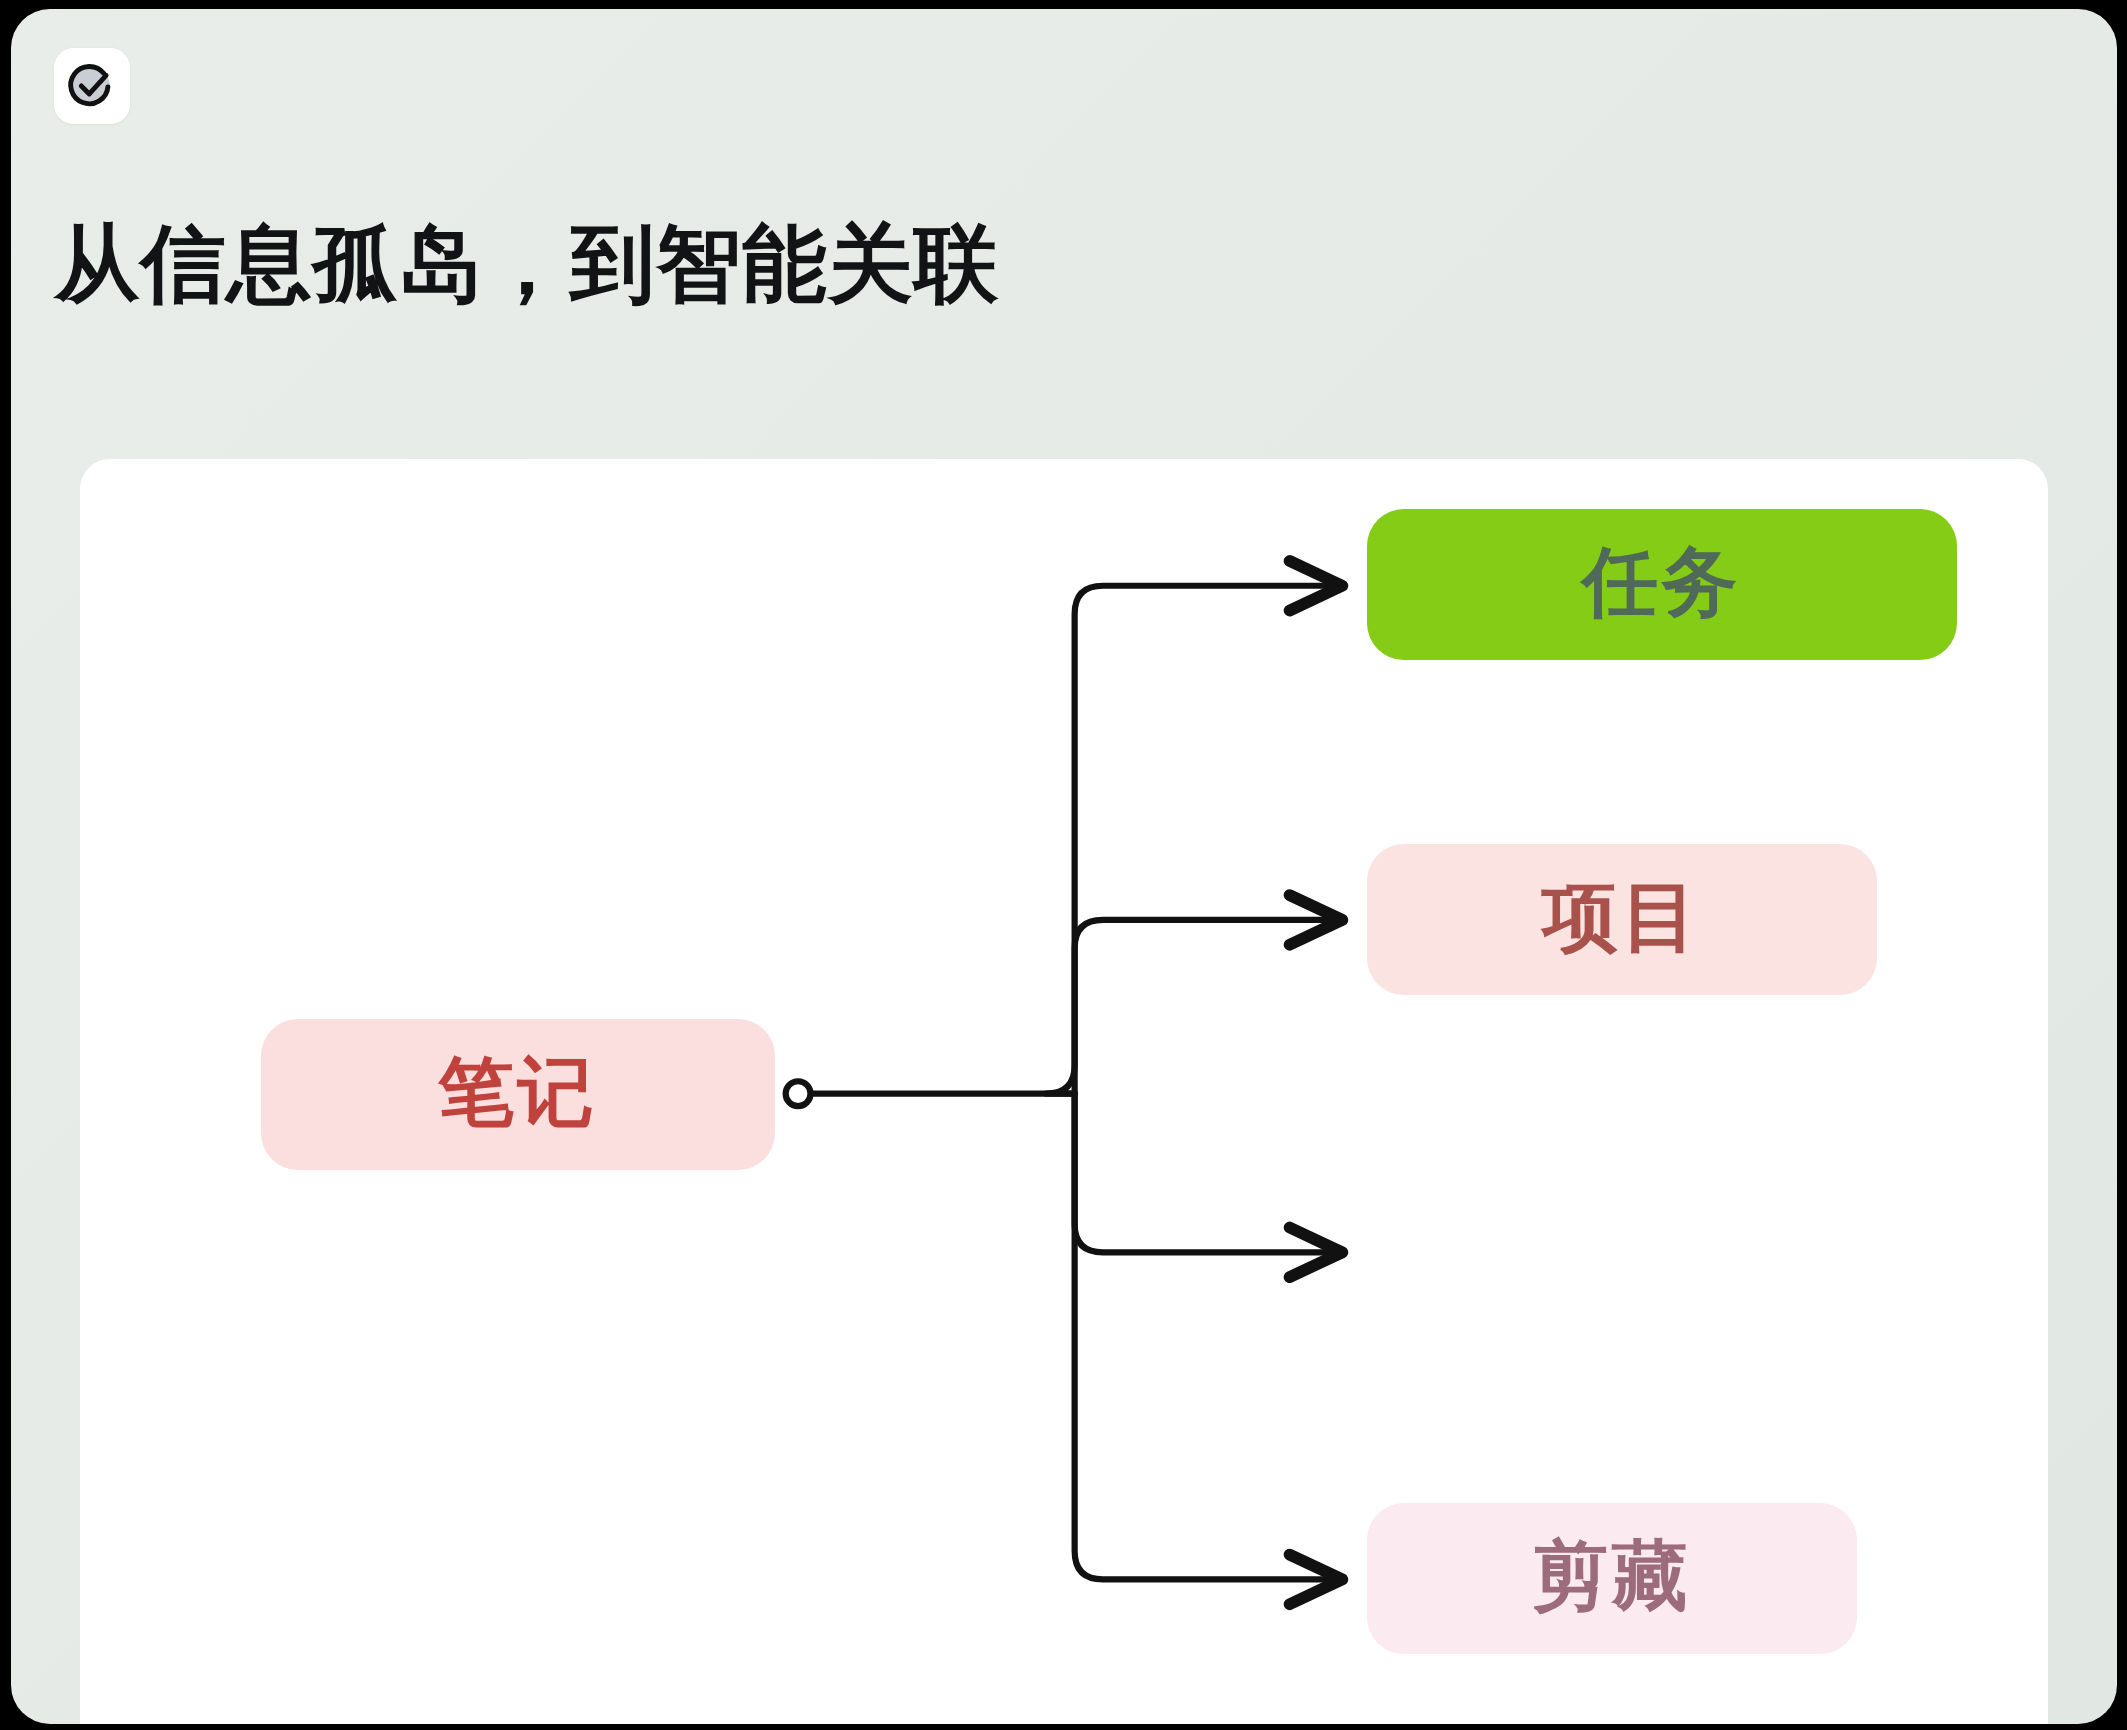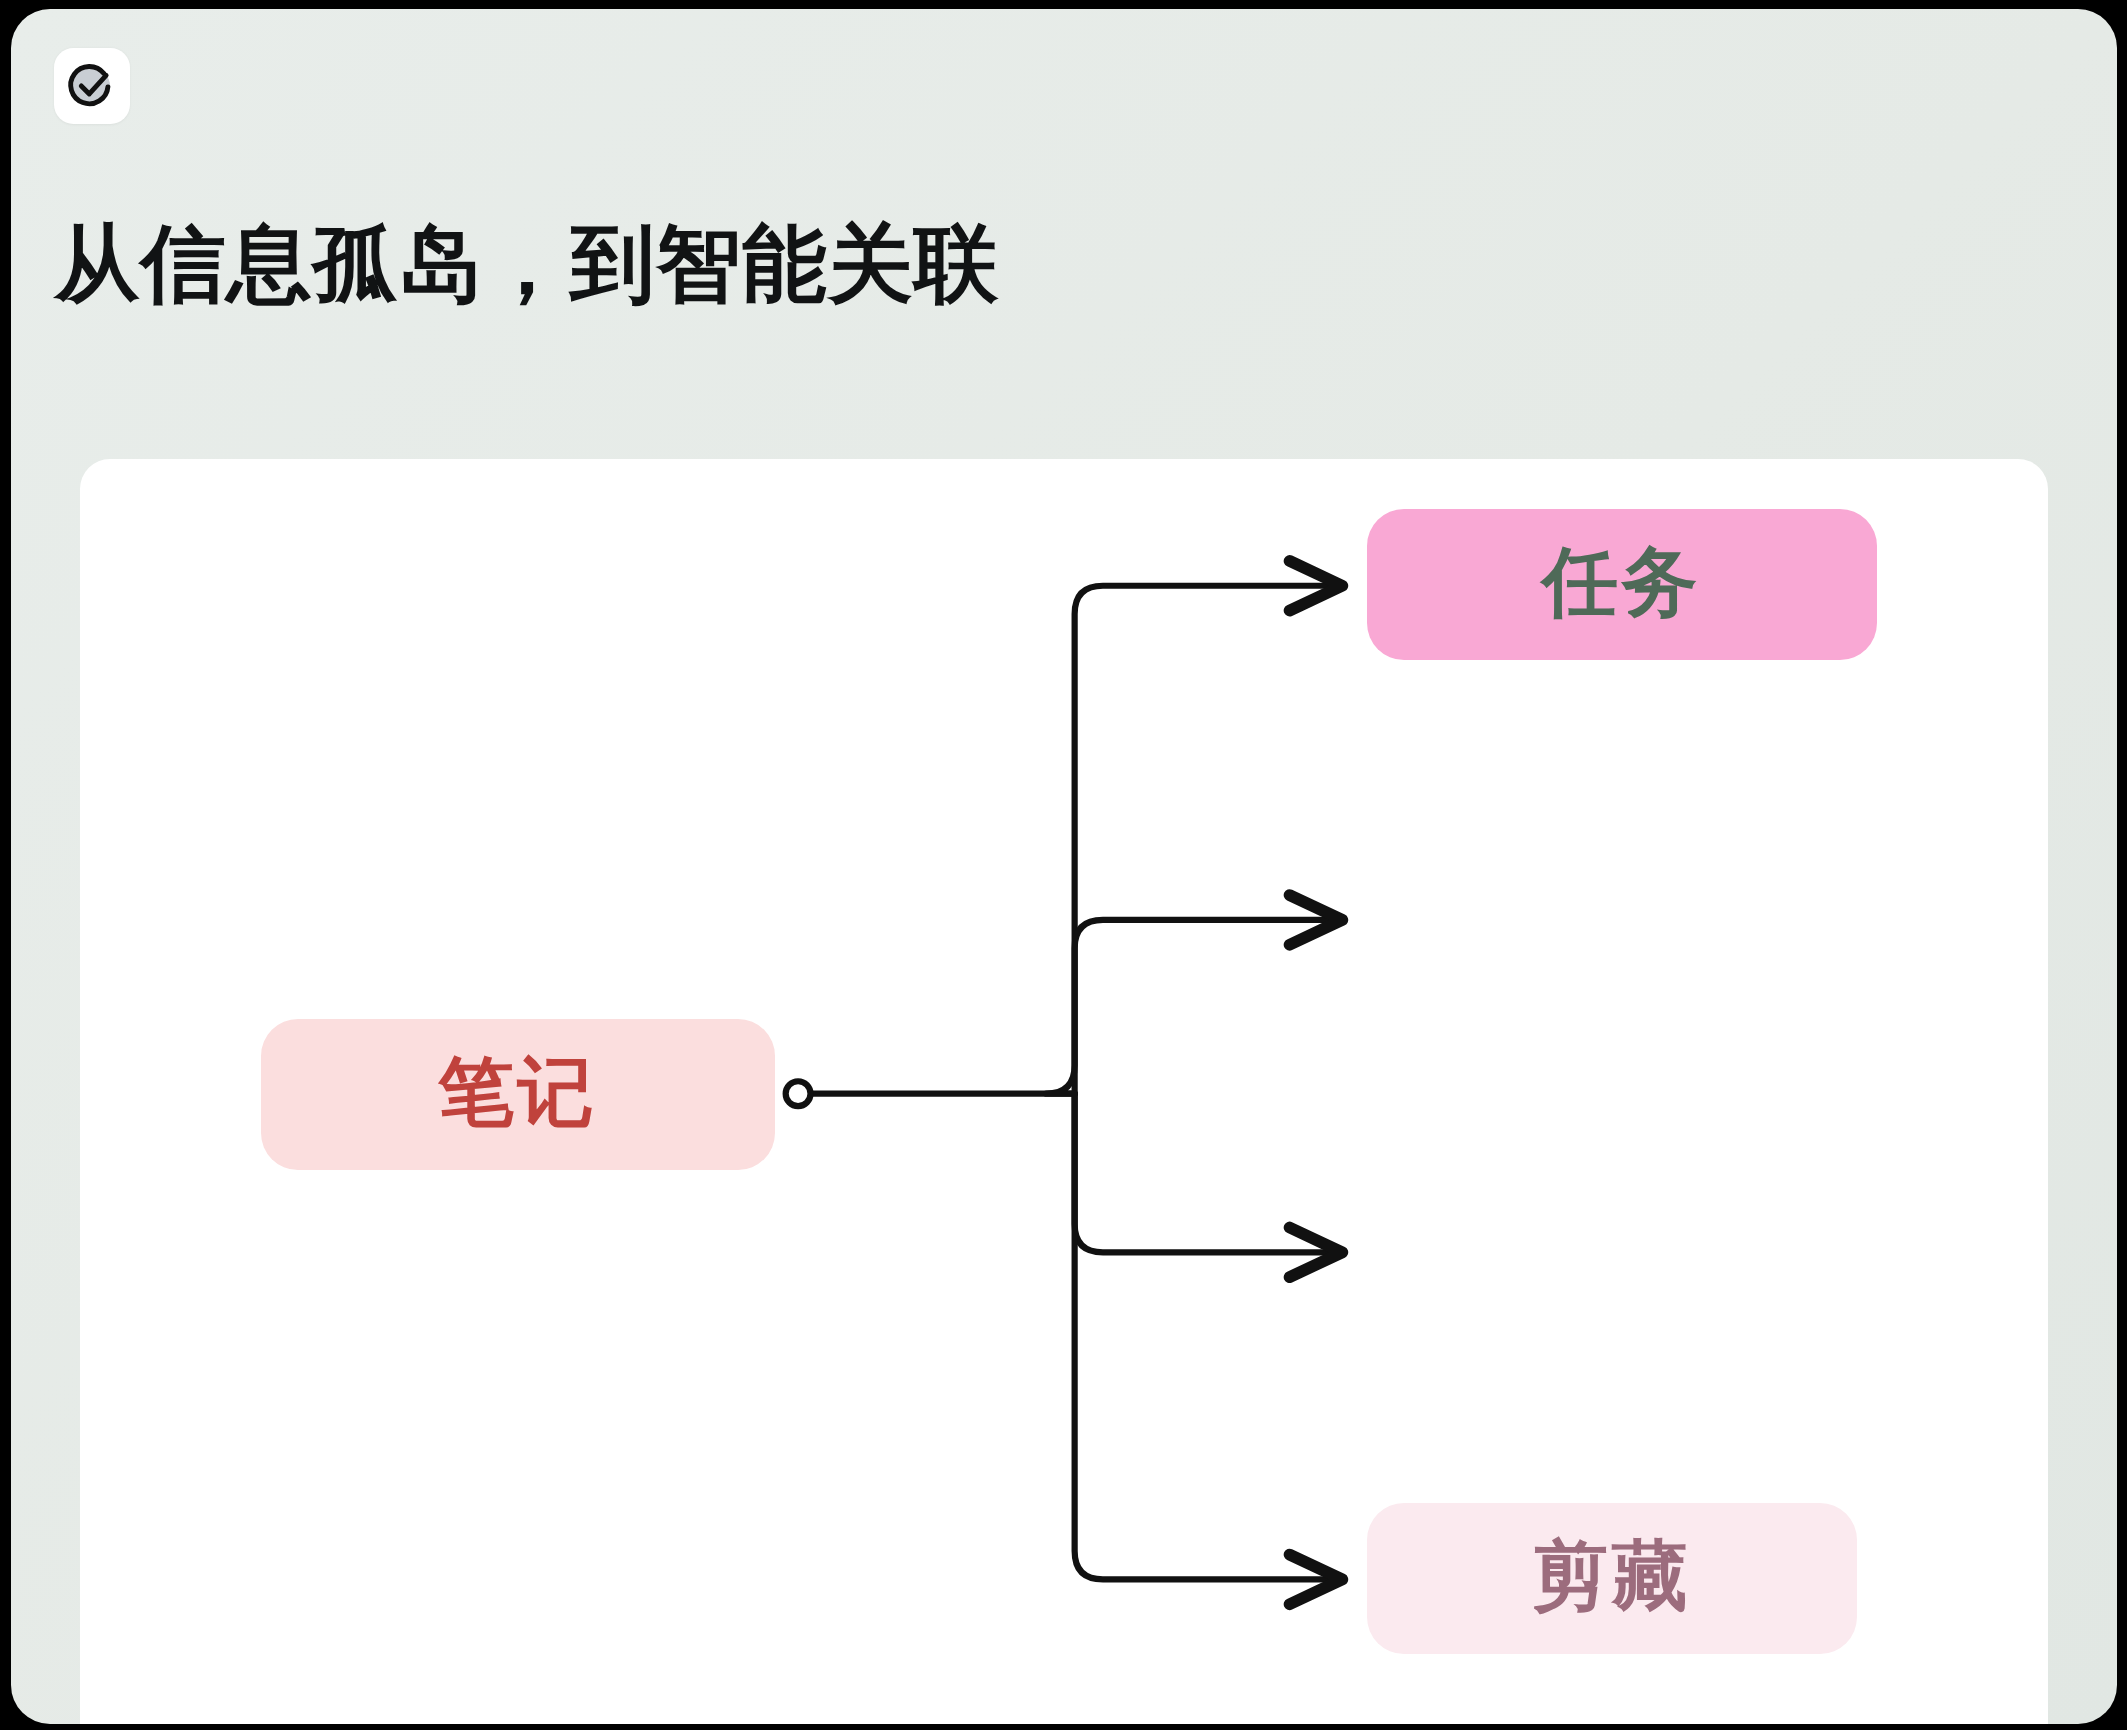--- a/index.html
+++ b/index.html
@@ -107,23 +107,23 @@
     top: 560px;
     width: 514px;
     height: 151px;
     background: #fbdede;
     color: #c0423c;
     align-items: center;
   }
   #node-task {
     left: 1287px;
     top: 50px;
-    width: 510px;
-    height: 151px;
-    background: #f9a8d4;
+    width: 590px;
+    height: 151px;
+    background: #84cc16;
     color: #4f6a58;
   }
   #node-project {
     left: 1287px;
     top: 385px;
     width: 510px;
     height: 151px;
     background: #fbe3e1;
     color: #a9524c;
   }
@@ -187,20 +187,23 @@
         </svg>
 
         <div class="node" id="node-note">
           <span>笔记</span>
         </div>
 
         <div class="node" id="node-task">
           <span>任务</span>
         </div>
 
+        <div class="node" id="node-project">
+          <span>项目</span>
+        </div>
 
 
         <div class="node" id="node-clip">
           <span>剪藏</span>
         </div>
 
       </div>
     </div>
 
   </div>

